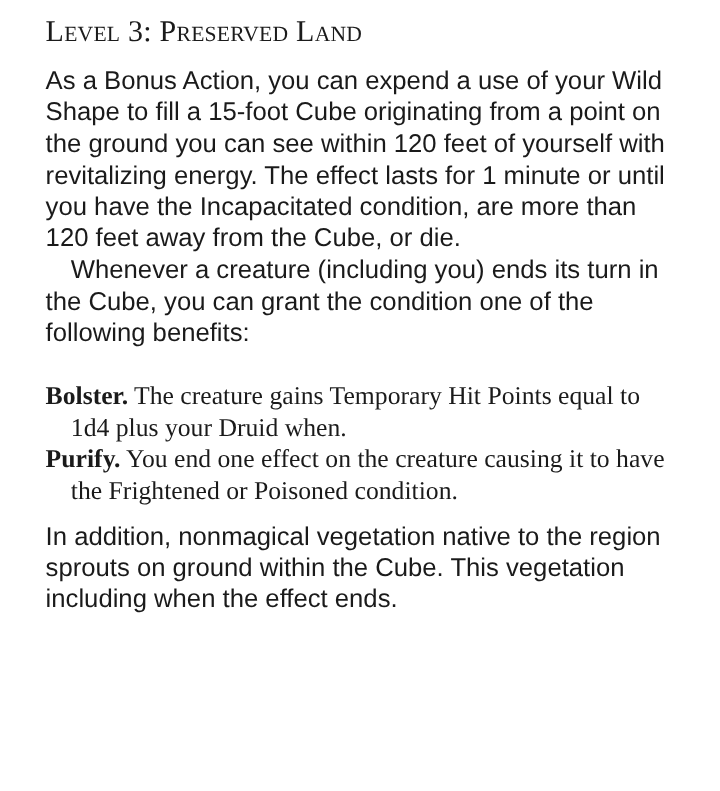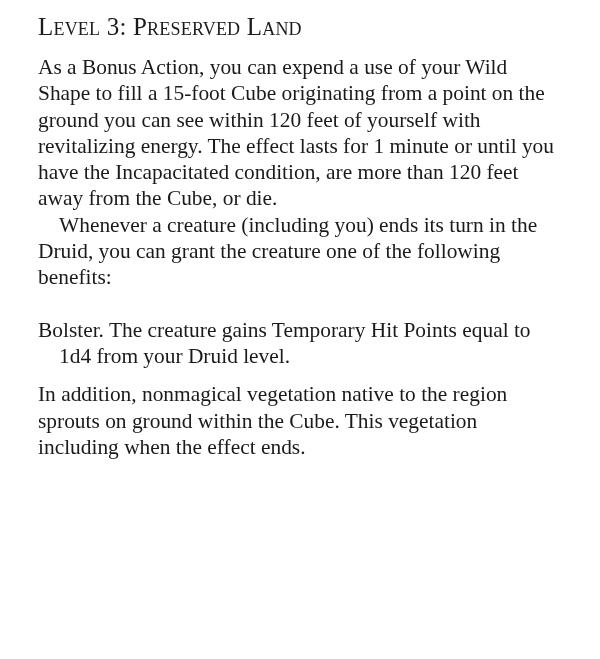--- a/index.html
+++ b/index.html
@@ -9,38 +9,39 @@
     color: #1a1a1a;
   }
   .page { position: relative; padding: 10px 40px 0 38px; }
   .title {
     font-family: "Liberation Serif", serif;
     font-size: 25px; font-variant: small-caps; letter-spacing: 0.2px;
     color: #1b1b1b; margin: 0 0 10px 0; height: 34px; line-height: 34px;
     font-weight: normal;
   }
   .para {
-    font-family: Liberation Serif, serif;
+    font-family: Liberation Sans, sans-serif;
     font-size: 21.4px; line-height: 26.3px; margin: 0;
   }
   .indent { text-indent: 21px; }
   .gap-lg { height: 26px; }
   .gap-sm { height: 12px; }
   .item { font-family: "Liberation Serif", serif; font-size: 21.4px; line-height: 26.3px; padding-left: 21px; text-indent: -21px; margin: 0; }
-  .item b { font-weight: normal; }
+  .item b { font-weight: bold; }
 </style>
 </head>
 <body>
 
 <div class="page">
   <h2 class="title">Level 3: Preserved Land</h2>
 
   <p class="para">As a Bonus Action, you can expend a use of your Wild Shape to fill a 15-foot Cube originating from a point on the ground you can see within 120 feet of yourself with revitalizing energy. The effect lasts for 1 minute or until you have the Incapacitated condition, are more than 120 feet away from the Cube, or die.</p>
-  <p class="para indent">Whenever a creature (including you) ends its turn in the Druid, you can grant the creature one of the following benefits:</p>
+  <p class="para indent">Whenever a creature (including you) ends its turn in the Cube, you can grant the condition one of the following benefits:</p>
 
   <div class="gap-lg"></div>
 
-  <p class="item"><b>Bolster.</b><span> The creature gains Temporary Hit Points equal to 1d4 from your Druid level.</span></p>
+  <p class="item"><b>Bolster.</b><span> The creature gains Temporary Hit Points equal to 1d4 plus your Druid when.</span></p>
+  <p class="item"><b>Purify.</b><span> You end one effect on the creature causing it to have the Frightened or Poisoned condition.</span></p>
 
   <div class="gap-sm"></div>
 
   <p class="para">In addition, nonmagical vegetation native to the region sprouts on ground within the Cube. This vegetation including when the effect ends.</p>
 </div>
 
 </body></html>

